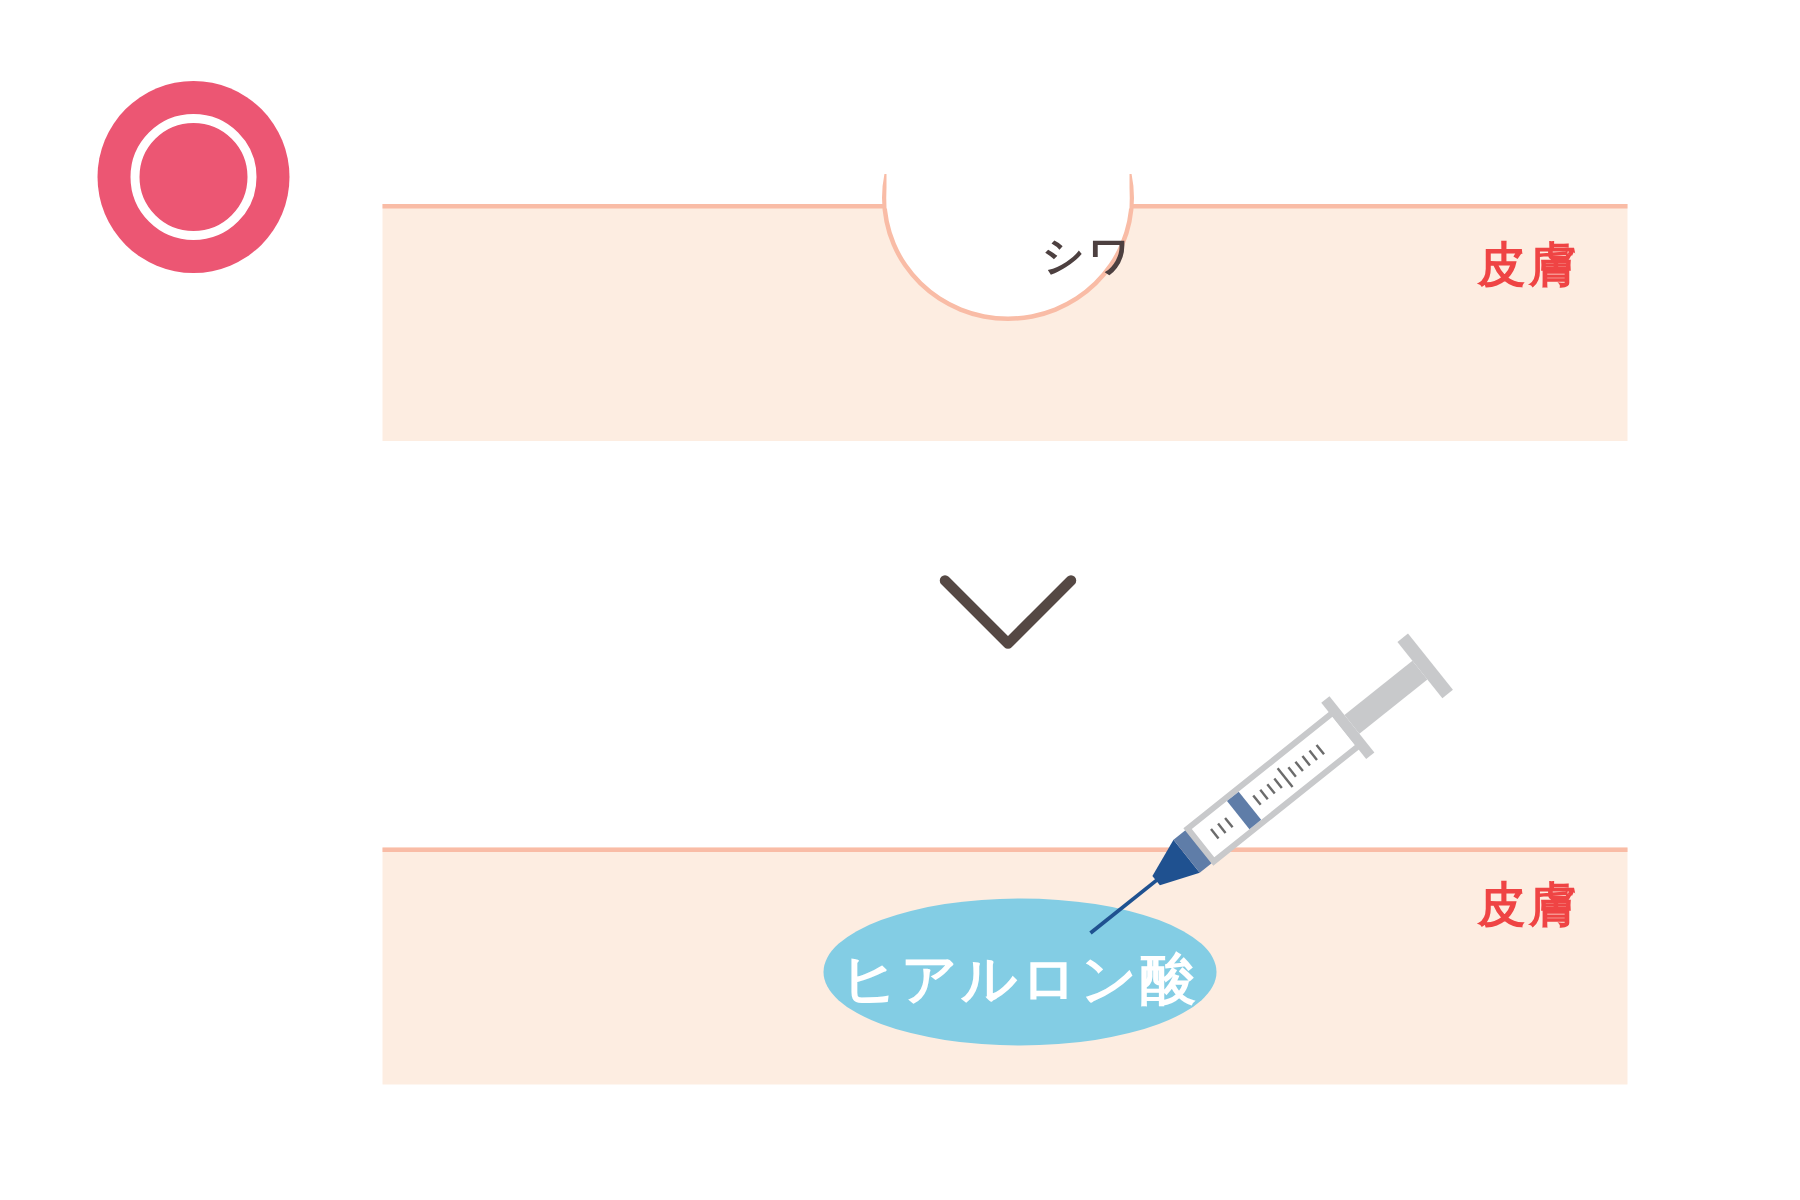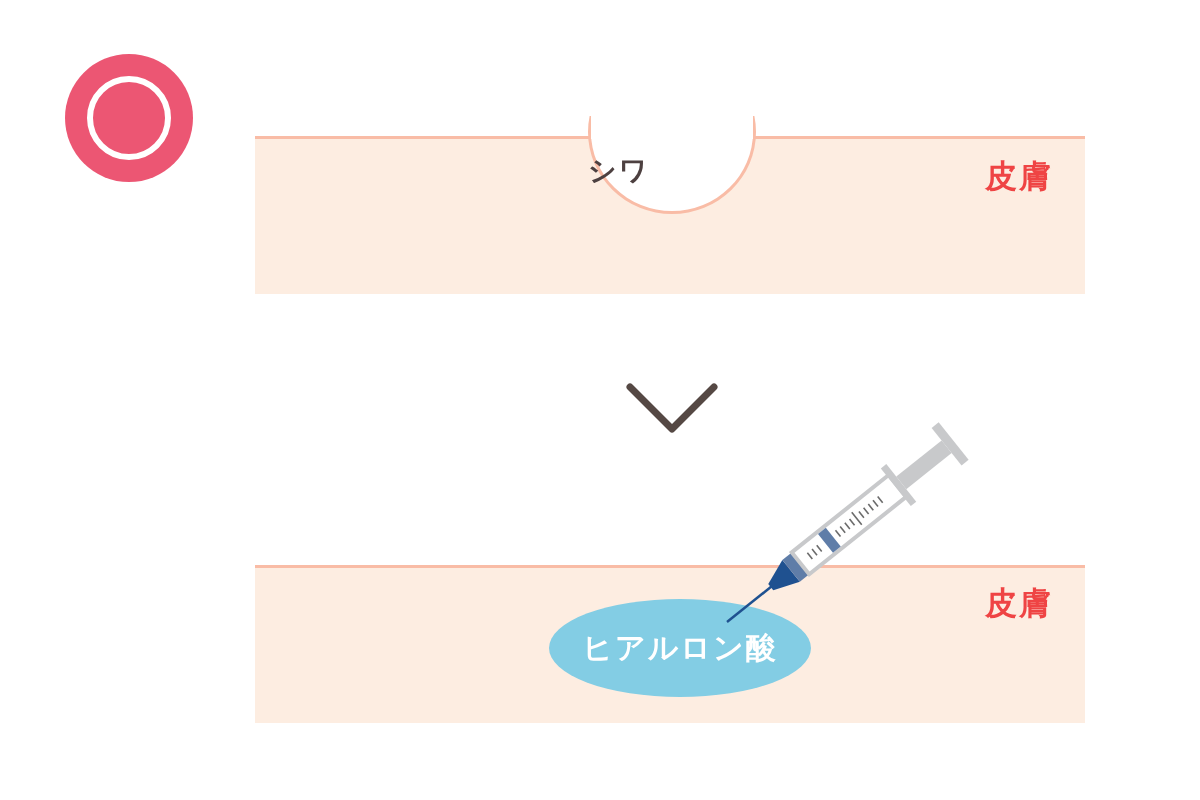--- a/index.html
+++ b/index.html
@@ -27,36 +27,36 @@
     overflow:hidden;
   }
   .wrinkle .cup {
     position:absolute; left:0; top:-66px; width:162px; height:158px;
     border-radius:50%; background:#ffffff; border:3px solid #f9bca6;
   }
   .wrinkle .mask {
     position:absolute; left:3px; top:0; width:162px; height:23px; background:#ffffff;
   }
   .wrinkle-label {
-    position:absolute; left:588px; top:152px; width:168px; text-align:left;
+    position:absolute; left:588px; top:152px; width:168px; text-align:right;
     font-size:28px; font-weight:bold; color:#4d4040; letter-spacing:2px;
   }
   .skin-label {
     position:absolute; font-size:32px; font-weight:bold; color:#ef4444; letter-spacing:2px;
   }
   .skin-label.top { left:985px; top:155px; }
   .skin-label.bottom { left:985px; top:582px; }
   .arrow { position:absolute; left:620px; top:375px; }
   .blob {
     position:absolute; left:549px; top:599px; width:262px; height:98px;
     border-radius:50%; background:#83cde4;
   }
   .blob-label {
     position:absolute; left:549px; top:628px; width:262px; text-align:center;
-    color:#ffffff; font-size:30px; font-weight:bold; letter-spacing:2px;
+    color:#ffffff; font-size:37px; font-weight:bold; letter-spacing:2px;
   }
   .syringe { position:absolute; left:0; top:0; }
 </style>
 </head>
 <body>
 
 <div class="badge">
   <div class="ring"></div>
 </div>
 

